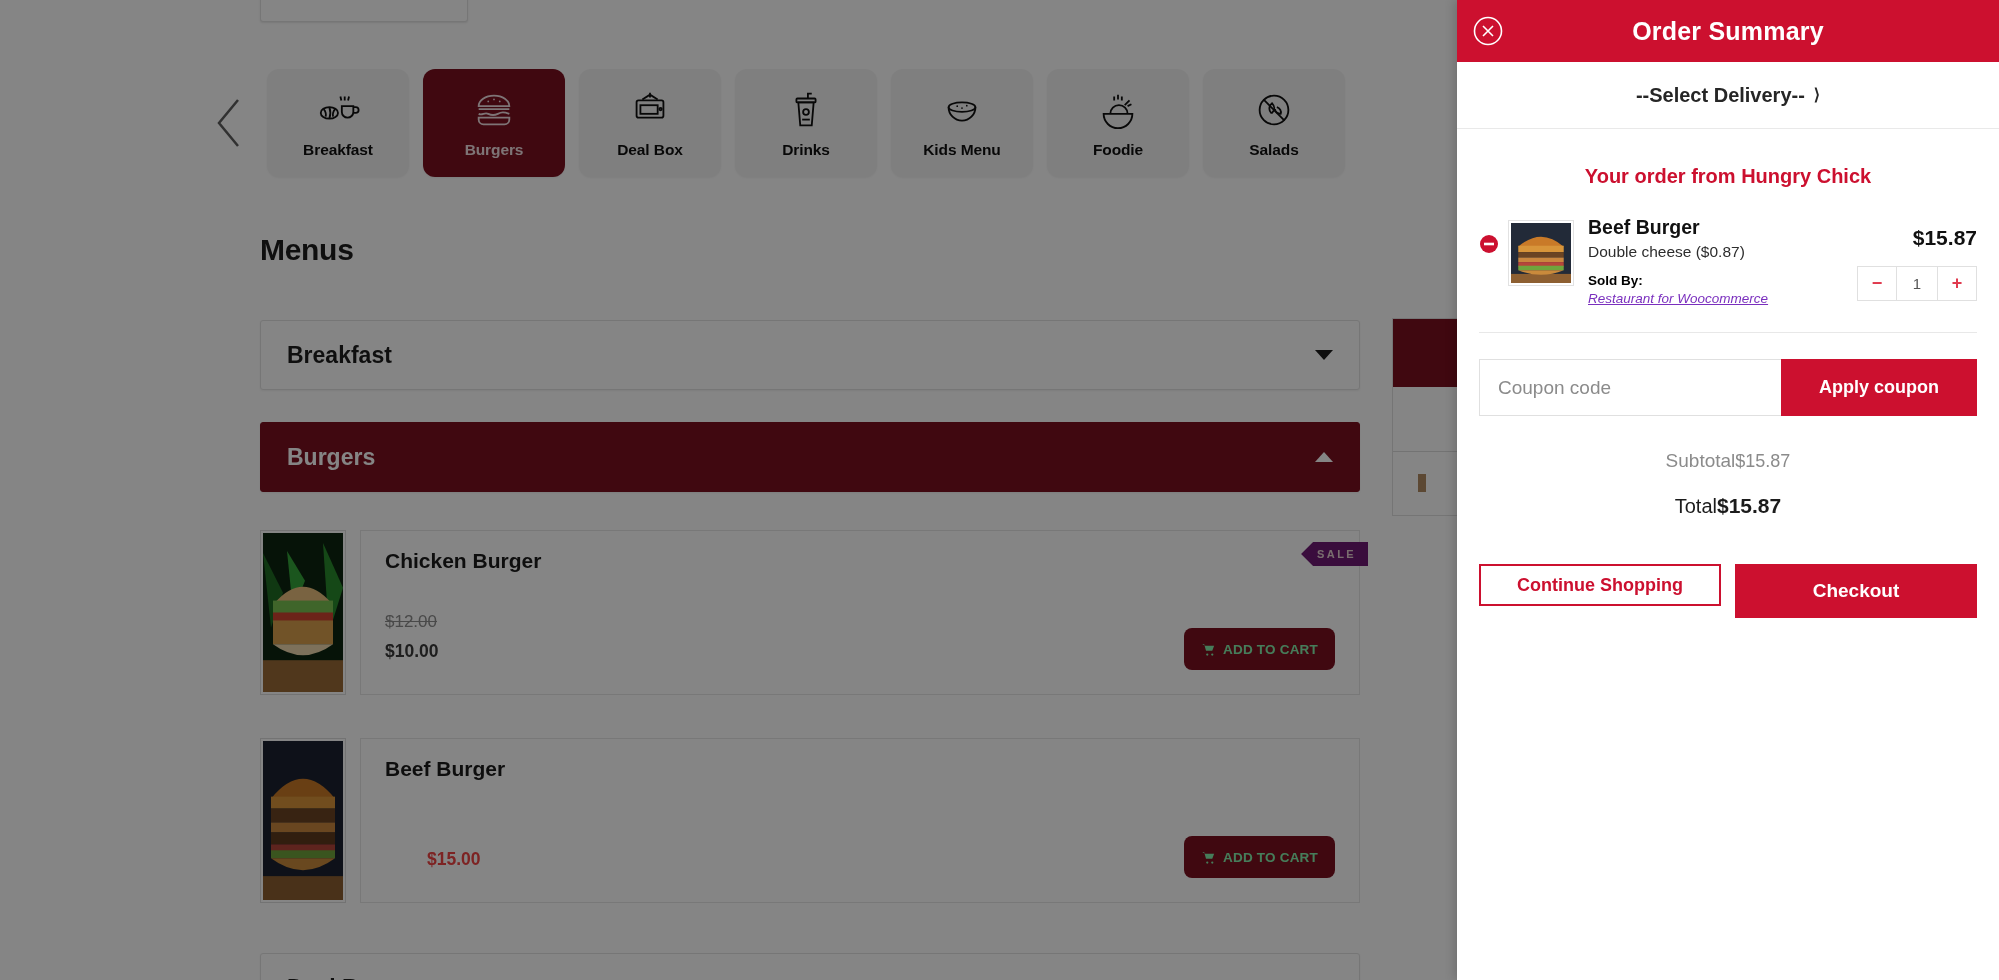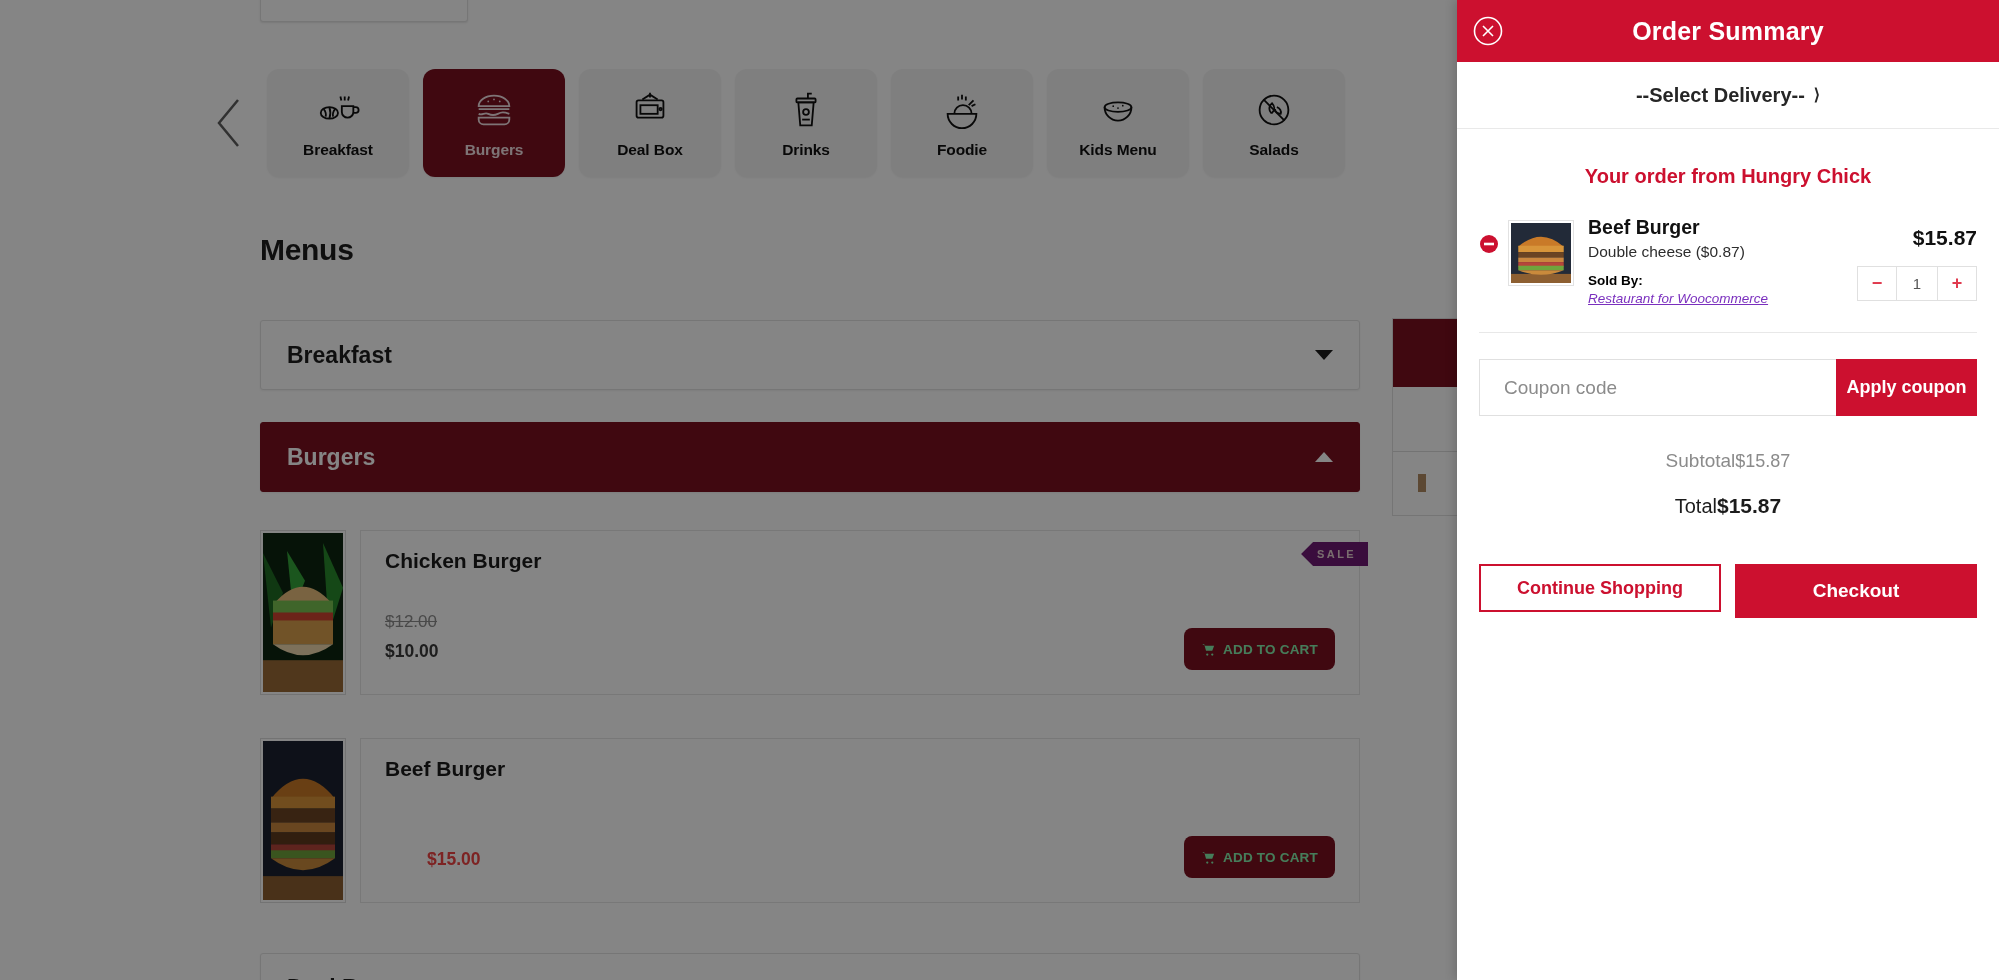--- a/index.html
+++ b/index.html
@@ -200,42 +200,42 @@
   .qty .qty-val {
     border-left: 1px solid #e0e0e0; border-right: 1px solid #e0e0e0;
     color: #555; font-size: 15px; font-weight: 400; cursor: text; width: 42px;
   }
 
   .divider { height: 1px; background: #e8e8e8; margin: 4px 0 26px; }
 
   .coupon-row { display: flex; height: 57px; }
   .coupon-input {
     flex: 1 1 auto; border: 1px solid #e0e0e0; border-right: none;
-    padding: 0 24px; font-size: 19px; color: #333;
+    padding: 0 18px; font-size: 19px; color: #333;
     font-family: "Liberation Sans", sans-serif; outline: none;
   }
   .coupon-input::placeholder { color: #8b8b8b; }
   .apply-btn {
-    flex: 0 0 auto; width: 141px; background: #cc102f; color: #fff; border: none;
+    flex: 0 0 auto; width: 196px; background: #cc102f; color: #fff; border: none;
     font-size: 18px; font-weight: 700; cursor: pointer;
     font-family: "Liberation Sans", sans-serif;
   }
 
   .totals { padding-top: 22px; }
   .tot-row { display: flex; justify-content: center; align-items: baseline; }
   .tot-row.subtotal { padding: 12px 0 22px; }
   .tot-row.subtotal .lbl { font-size: 19px; color: #8b8b8b; }
   .tot-row.subtotal .val { font-size: 18px; color: #8b8b8b; }
   .tot-row.total { padding-bottom: 8px; }
   .tot-row.total .lbl { font-size: 20px; color: #1c1c1c; }
   .tot-row.total .val { font-size: 21px; font-weight: 700; color: #1c1c1c; }
 
   .cart-actions { display: flex; gap: 14px; padding-top: 38px; }
   .btn-continue {
-    flex: 1 1 50%; height: 48px; background: #fff; border: 2px solid #cc102f;
+    flex: 1 1 50%; height: 42px; background: #fff; border: 2px solid #cc102f;
     color: #cc102f; font-size: 18px; font-weight: 700; cursor: pointer;
     font-family: "Liberation Sans", sans-serif;
   }
   .btn-checkout {
     flex: 1 1 50%; height: 54px; background: #cc102f; border: 2px solid #cc102f;
     color: #fff; font-size: 19px; font-weight: 700; cursor: pointer;
     font-family: "Liberation Sans", sans-serif;
   }
 </style>
 </head>
@@ -293,37 +293,37 @@
           <rect x="14" y="12" width="20" height="4" rx="1"></rect>
           <path d="M26 12V7h4"></path>
           <circle cx="24" cy="26" r="3"></circle>
           <path d="M20 34h8"></path>
         </svg>
         <div class="cat-label">Drinks</div>
       </div>
 
       <div class="cat-card">
         <svg class="cat-ico" viewBox="0 0 48 48" fill="none" stroke="currentColor" stroke-width="1.9">
-          <path d="M9 28h30a15 15 0 0 1-30 0z"></path>
-          <path d="M16 28c0-5 4-9 9-9s9 4 9 9"></path>
-          <path d="M31 19l5-5M34 20l4-2"></path>
-          <path d="M20 14v-4M24 13v-5M28 14v-4"></path>
-        </svg>
-        <div class="cat-label">Foodie</div>
-      </div>
-
-      <div class="cat-card">
-        <svg class="cat-ico" viewBox="0 0 48 48" fill="none" stroke="currentColor" stroke-width="1.9">
           <ellipse cx="24" cy="21" rx="14" ry="5"></ellipse>
           <path d="M10 21a14 14 0 0 0 28 0"></path>
           <circle cx="19" cy="20" r=".9" fill="currentColor" stroke="none"></circle>
           <circle cx="24" cy="22" r=".9" fill="currentColor" stroke="none"></circle>
           <circle cx="29" cy="19.5" r=".9" fill="currentColor" stroke="none"></circle>
         </svg>
         <div class="cat-label">Kids Menu</div>
+      </div>
+
+      <div class="cat-card">
+        <svg class="cat-ico" viewBox="0 0 48 48" fill="none" stroke="currentColor" stroke-width="1.9">
+          <path d="M9 28h30a15 15 0 0 1-30 0z"></path>
+          <path d="M16 28c0-5 4-9 9-9s9 4 9 9"></path>
+          <path d="M31 19l5-5M34 20l4-2"></path>
+          <path d="M20 14v-4M24 13v-5M28 14v-4"></path>
+        </svg>
+        <div class="cat-label">Foodie</div>
       </div>
 
       <div class="cat-card">
         <svg class="cat-ico" viewBox="0 0 48 48" fill="none" stroke="currentColor" stroke-width="1.9">
           <circle cx="24" cy="24" r="15"></circle>
           <path d="M13 13 35 35"></path>
           <path d="M21 27c-3-3-2-8 1-10 3 3 3 7 0 10z"></path>
           <path d="M27 21c3 1 5 4 4 7-3 0-6-2-6-5"></path>
         </svg>
         <div class="cat-label">Salads</div>

